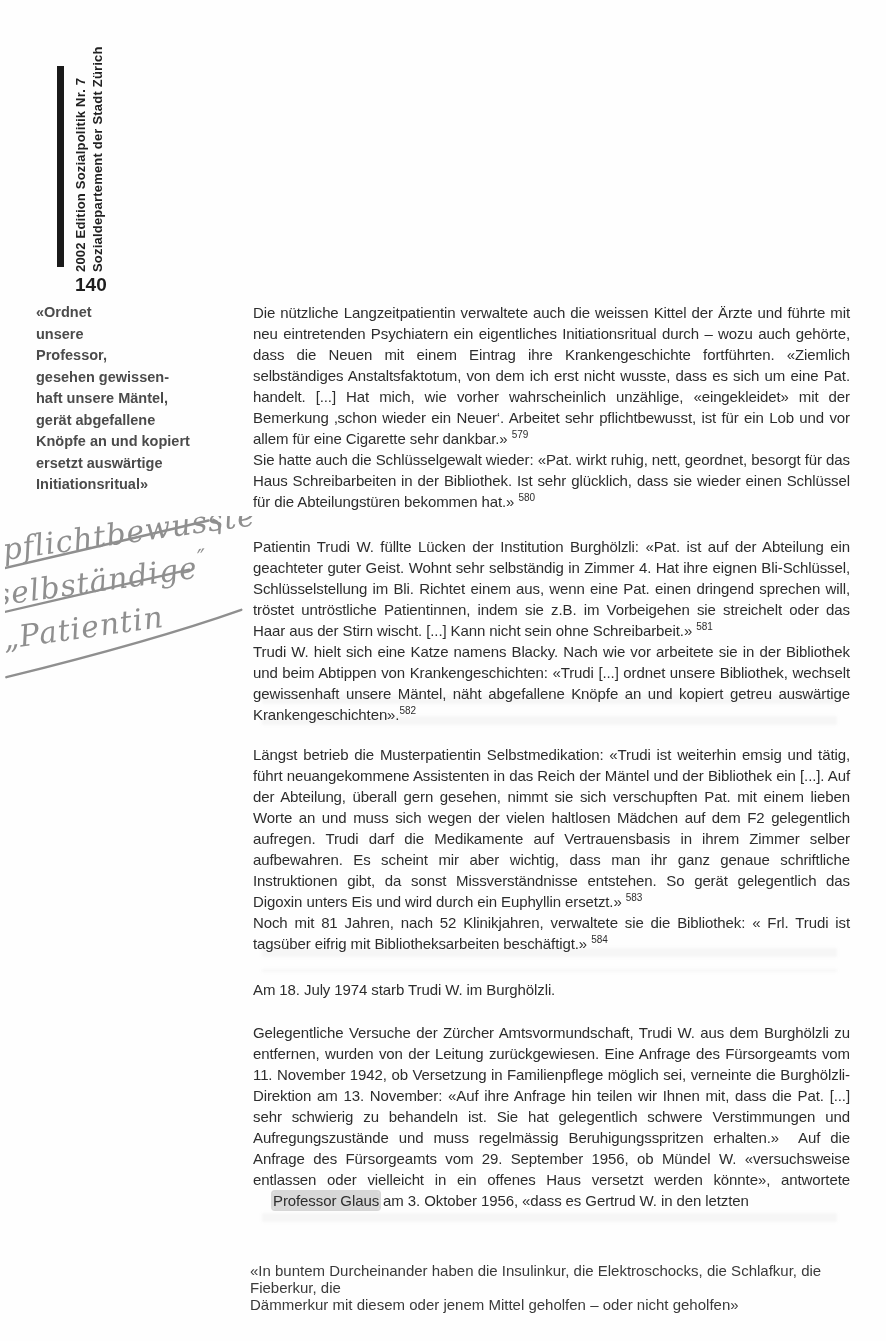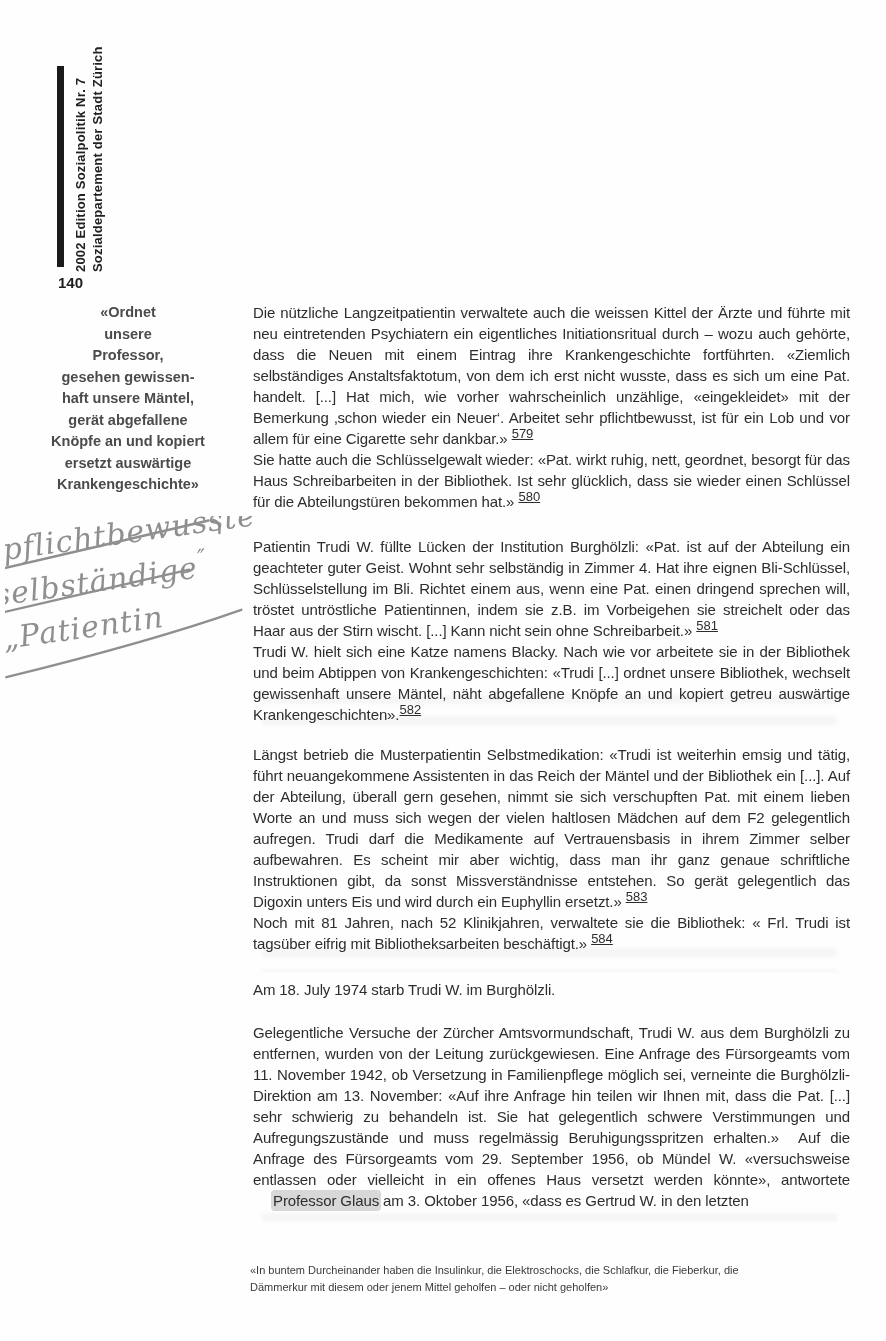--- a/index.html
+++ b/index.html
@@ -3,33 +3,33 @@
 <meta charset="utf-8">
 <style>
   html,body{margin:0;padding:0;}
   body{background:#e8e8e8;font-family:"Liberation Sans",sans-serif;}
   .page{position:relative;width:886px;height:1341px;background:#fefefe;margin:0 auto;overflow:hidden;
         color:var(--ink,#2d2d2d);}
   
   .spine-bar{position:absolute;left:57px;top:66px;width:7px;height:201px;background:var(--bar,#1a1a1a);}
   .spine-text{position:absolute;left:-16px;top:150px;width:210px;transform:rotate(-90deg);
               font-size:13px;font-weight:bold;line-height:17px;color:#222;letter-spacing:.2px;white-space:nowrap;}
-  .page-number{position:absolute;left:58px;top:274px;font-size:15px;font-weight:bold;color:#1e1e1e;}
+  .page-number{position:absolute;left:75px;top:274px;font-size:19px;font-weight:bold;color:#1e1e1e;}
   
-  .note{position:absolute;left:36px;width:184px;text-align:center;font-weight:bold;
+  .note{position:absolute;left:36px;width:184px;text-align:left;font-weight:bold;
         color:var(--note,#4b4b4b);font-size:14.5px;line-height:21.5px;}
   .note-1{top:302px;}
   .note-2{top:744px;}
   
   .para{position:absolute;left:253px;width:597px;text-align:justify;
         font-size:15px;line-height:21px;letter-spacing:-0.1px;}
-  .para sup{font-size:13px;line-height:0;letter-spacing:0;text-decoration:underline;}
+  .para sup{font-size:10px;line-height:0;letter-spacing:0;}
   .hl{background:var(--highlight,#d8d8d8);box-shadow:0 0 0 2px var(--highlight,#d8d8d8);border-radius:2px;margin-left:20px;}
   
-  .footer{position:absolute;left:250px;top:1262px;width:600px;font-size:11px;line-height:17px;color:#3a3a3a;}
+  .footer{position:absolute;left:250px;top:1262px;width:600px;font-size:15px;line-height:17px;color:#3a3a3a;}
   
   .handwriting{position:absolute;left:5px;top:516px;}
   .handwriting text{font-family:"DejaVu Serif",serif;font-style:italic;font-size:30px;
                     fill:var(--pencil,#8f8f8f);letter-spacing:1px;}
   .handwriting .mark{font-size:22px;}
   .handwriting path{fill:none;stroke:var(--pencil,#8f8f8f);stroke-width:2.4;stroke-linecap:round;}
   
   .smudge{position:absolute;left:262px;width:575px;height:34px;pointer-events:none;
           background:repeating-linear-gradient(180deg,rgba(110,110,110,0.055) 0 9px,transparent 9px 21px);
           filter:blur(1.6px);}
@@ -50,21 +50,21 @@
 
   <div class="note note-1">
       <div>«Ordnet</div>
       <div>unsere</div>
       <div>Professor,</div>
       <div>gesehen gewissen-</div>
       <div>haft unsere Mäntel,</div>
       <div>gerät abgefallene</div>
       <div>Knöpfe an und kopiert</div>
       <div>ersetzt auswärtige</div>
-      <div>Krankengeschichte»</div>
+      <div>Initiationsritual»</div>
     </div>
 
 
   <svg class="handwriting" width="270" height="195" viewBox="0 0 270 195">
     <g transform="rotate(-8 10 165)">
       <text x="16" y="44">pflichtbewusste</text>
       <path d="M12,52 C80,46 160,39 224,33"></path>
       <path d="M229,33 q7,3 4,14"></path>
       <text x="2" y="88">selbständige</text>
       <path d="M0,96 C66,90 138,84 198,79"></path>

